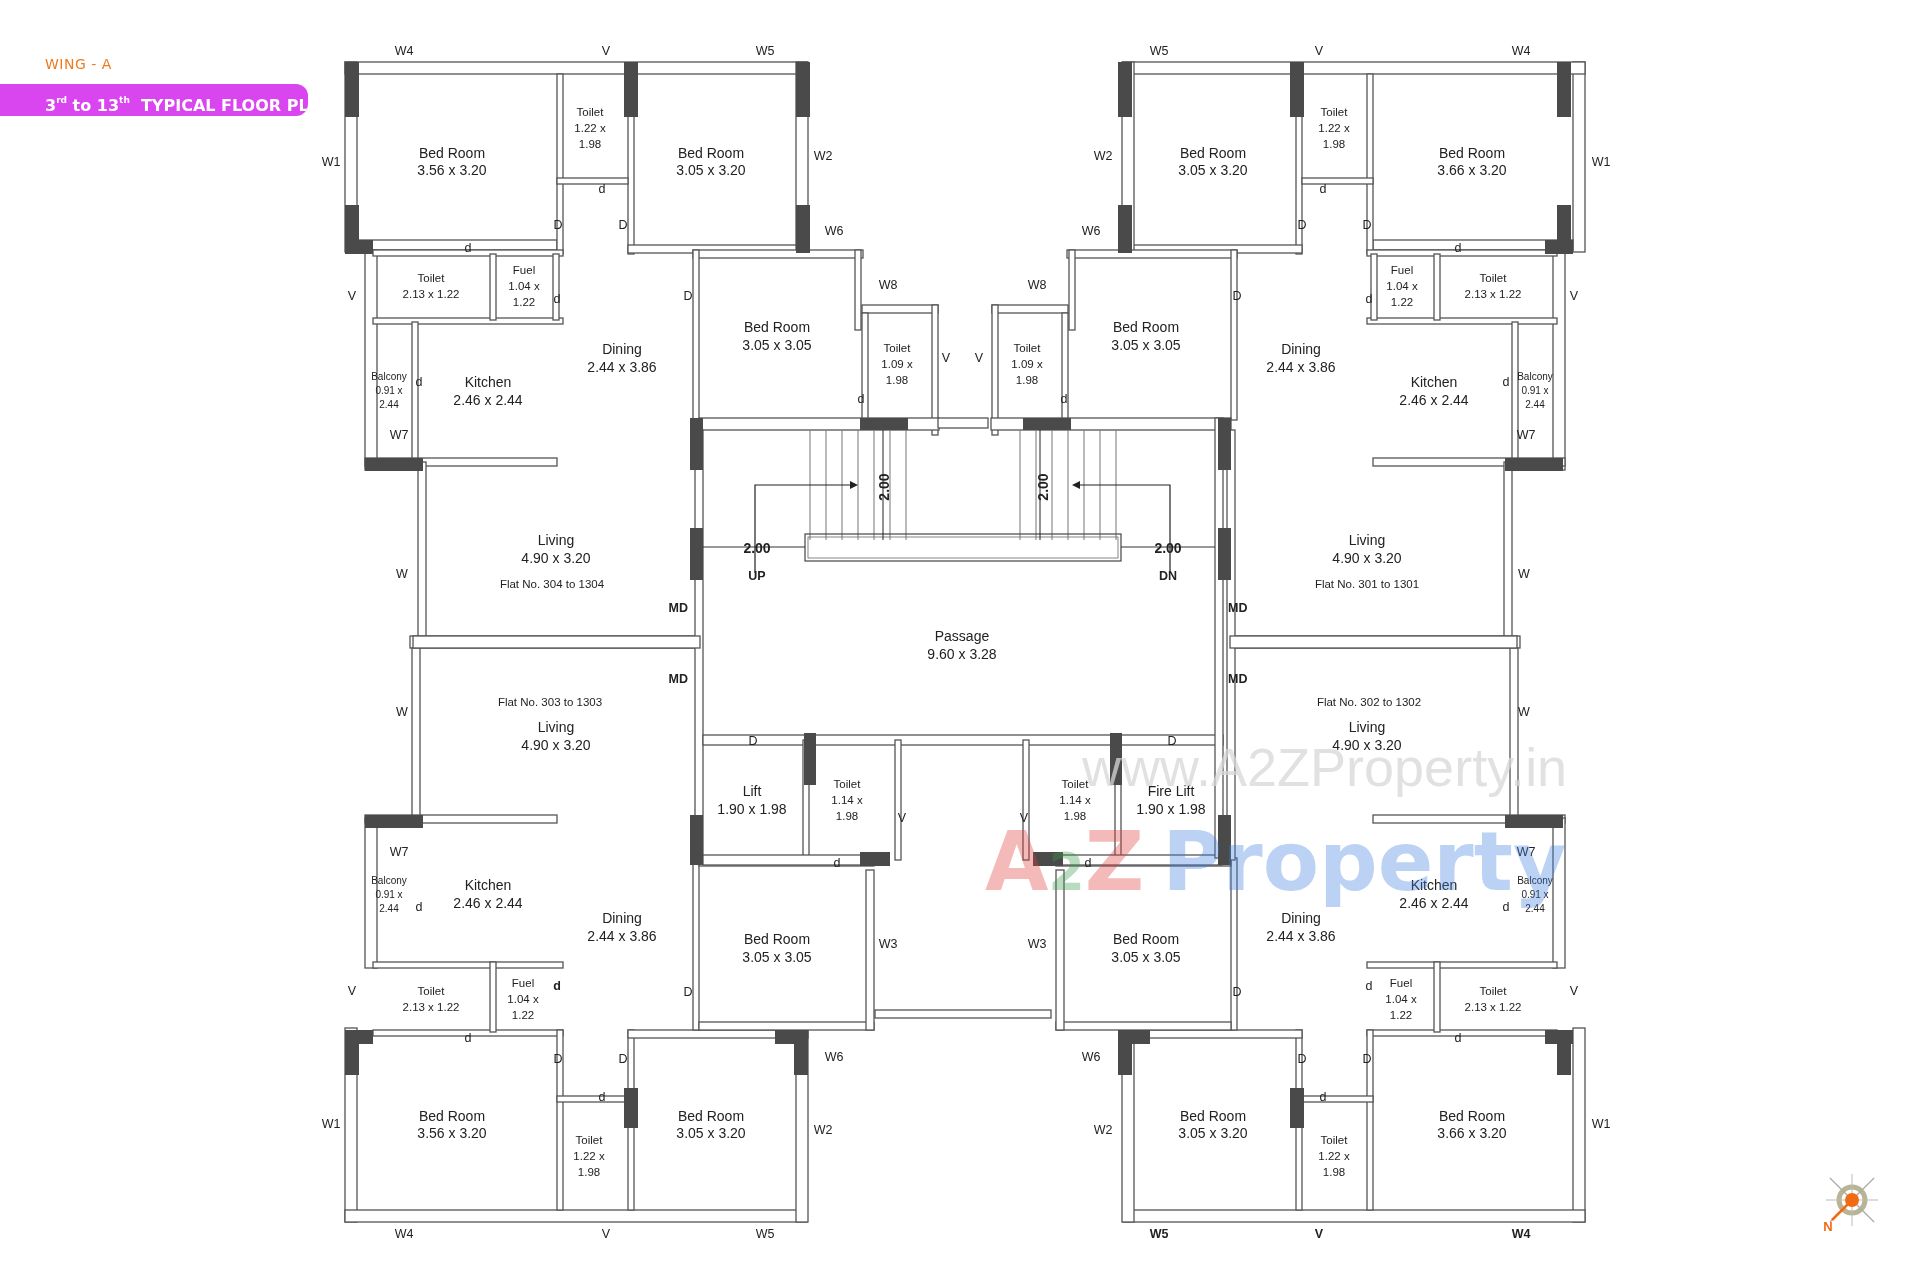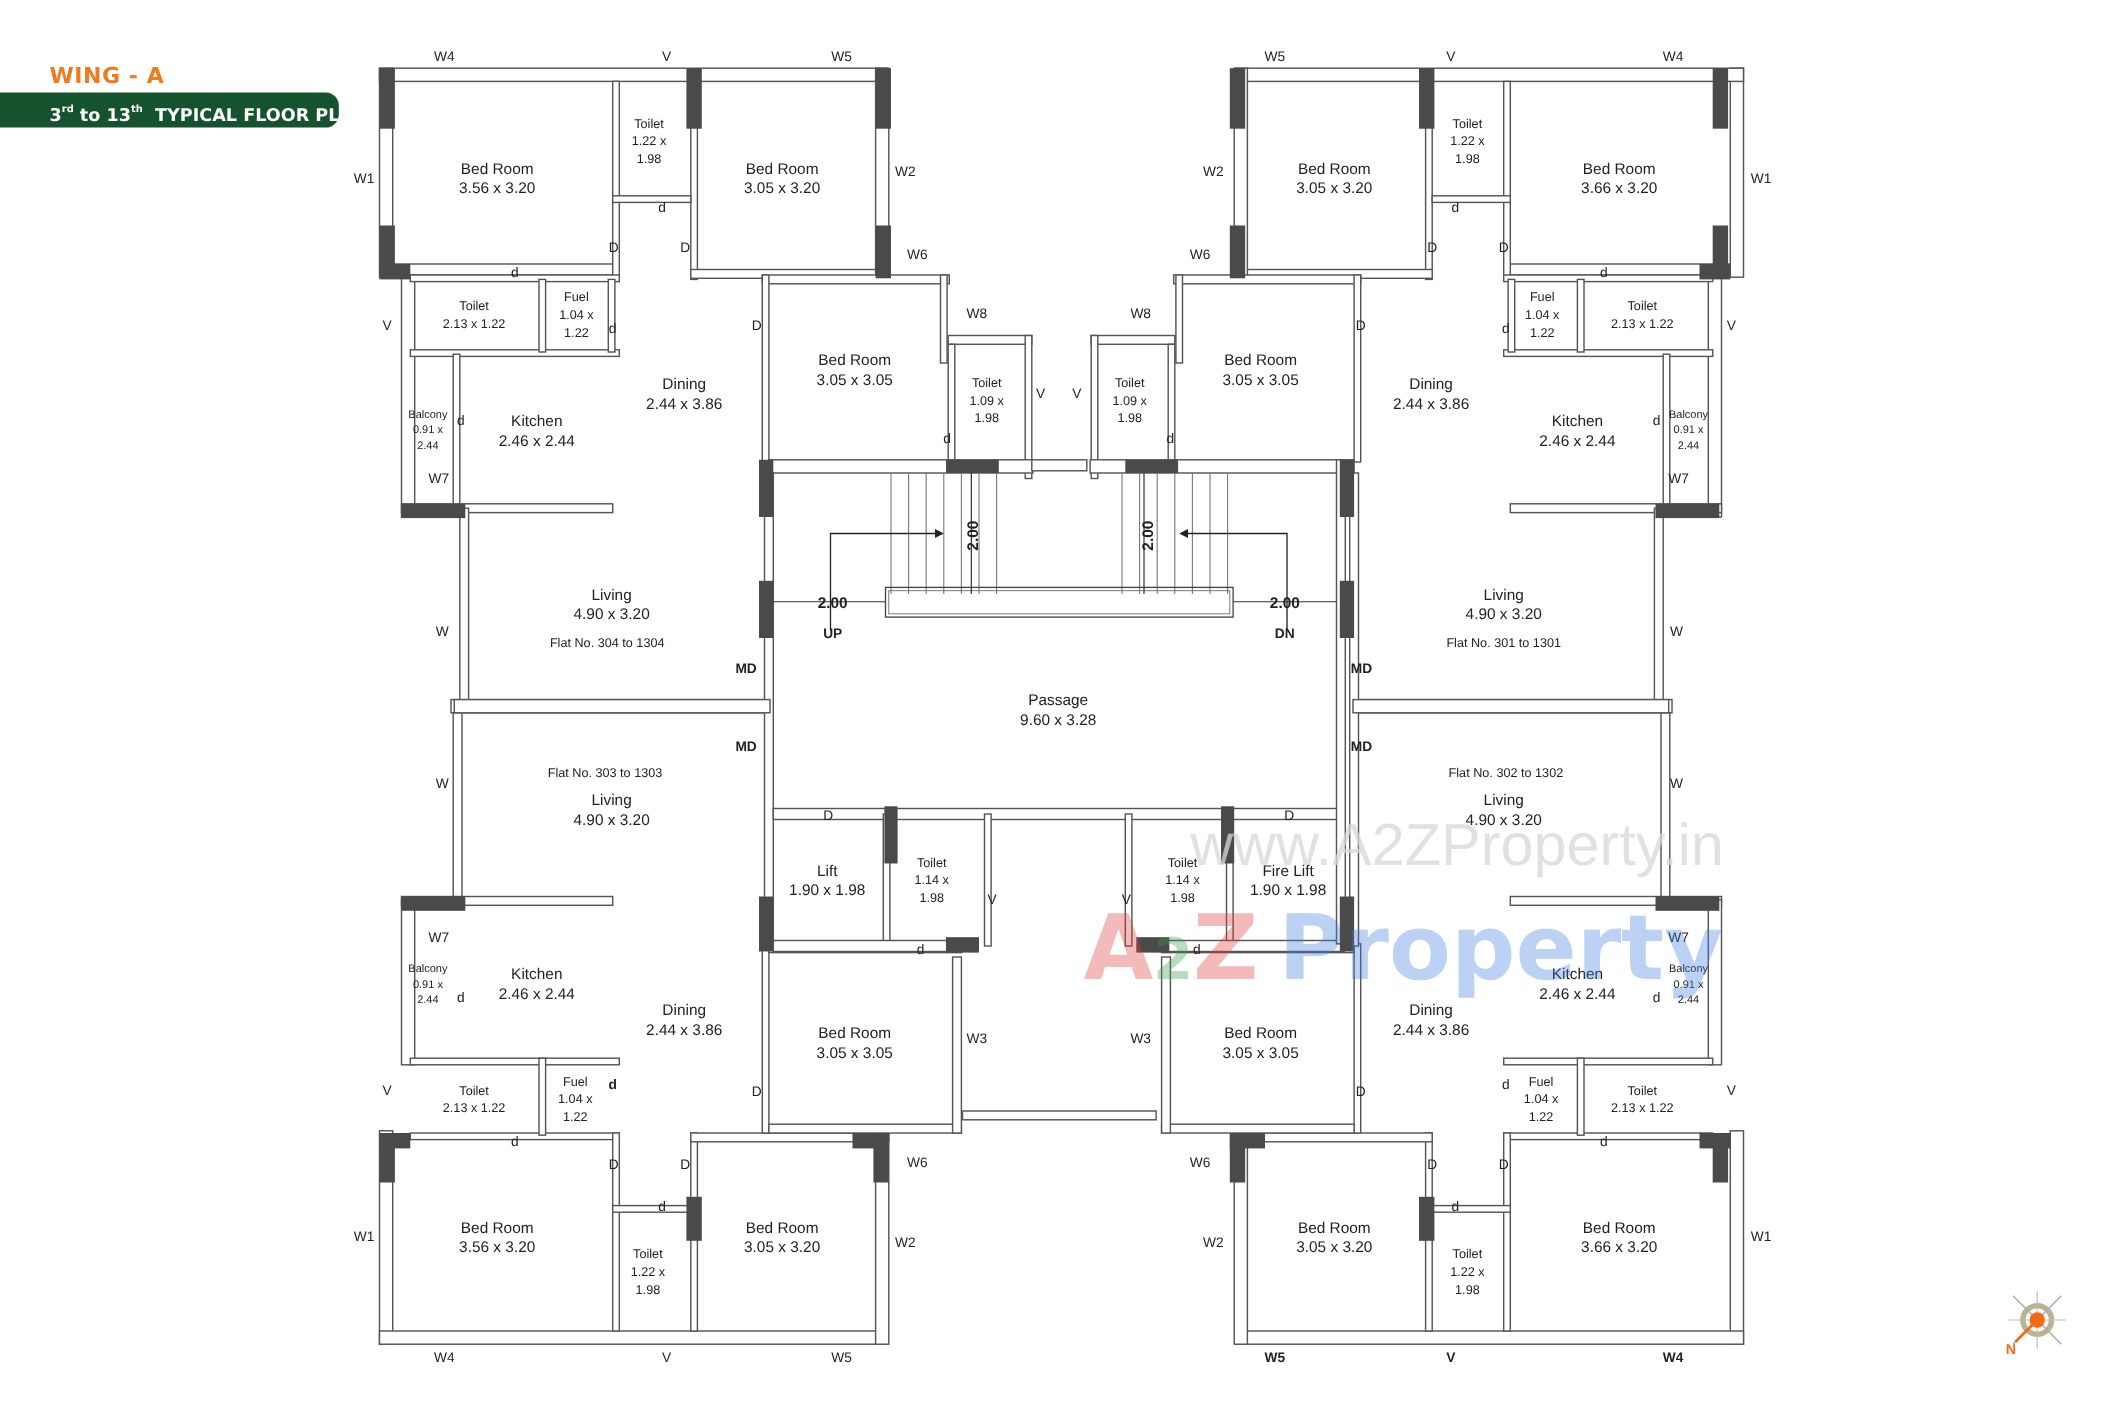--- a/index.html
+++ b/index.html
@@ -1,18 +1,18 @@
 <!DOCTYPE html>
 <html><head>
 <meta charset="utf-8">
 <style>
   html,body{margin:0;padding:0;background:#ffffff;}
   body{width:1920px;height:1280px;position:relative;overflow:hidden;font-family:"Liberation Sans",sans-serif;}
-  #wing{position:absolute;left:45px;top:56px;color:#f07a1f;font-weight:bold;font-size:20px;letter-spacing:0.5px;font-family:"DejaVu Sans",sans-serif;}
-  #banner{position:absolute;left:0;top:84px;width:308px;height:32px;background:#14532d;border-radius:0 12px 12px 0;color:#fff;font-weight:bold;font-size:16px;line-height:32px;box-sizing:border-box;padding-left:45px;font-family:"DejaVu Sans",sans-serif;white-space:nowrap;}
+  #wing{position:absolute;left:45px;top:56px;color:#f07a1f;font-weight:normal;font-size:14px;letter-spacing:0.5px;font-family:"DejaVu Sans",sans-serif;}
+  #banner{position:absolute;left:0;top:84px;width:308px;height:32px;background:#d946ef;border-radius:0 12px 12px 0;color:#fff;font-weight:bold;font-size:16px;line-height:32px;box-sizing:border-box;padding-left:45px;font-family:"DejaVu Sans",sans-serif;white-space:nowrap;}
   #banner sup{font-size:9px;vertical-align:8px;}
   svg{position:absolute;left:0;top:0;}
   .room{font-family:"Liberation Sans",sans-serif;font-size:14px;fill:#222;text-anchor:middle;}
   .small{font-size:11.5px;}
   .tiny{font-size:10px;}
   .lbl{font-family:"Liberation Sans",sans-serif;font-size:12.5px;fill:#222;text-anchor:middle;}
   .bold{font-weight:bold;}
   .wall{fill:#fff;stroke:#555;stroke-width:1.3;}
   .col{fill:#4a4a4a;}
   .wm1{font-family:"Liberation Sans",sans-serif;font-size:54px;fill:#d8d8d8;opacity:0.75;}

